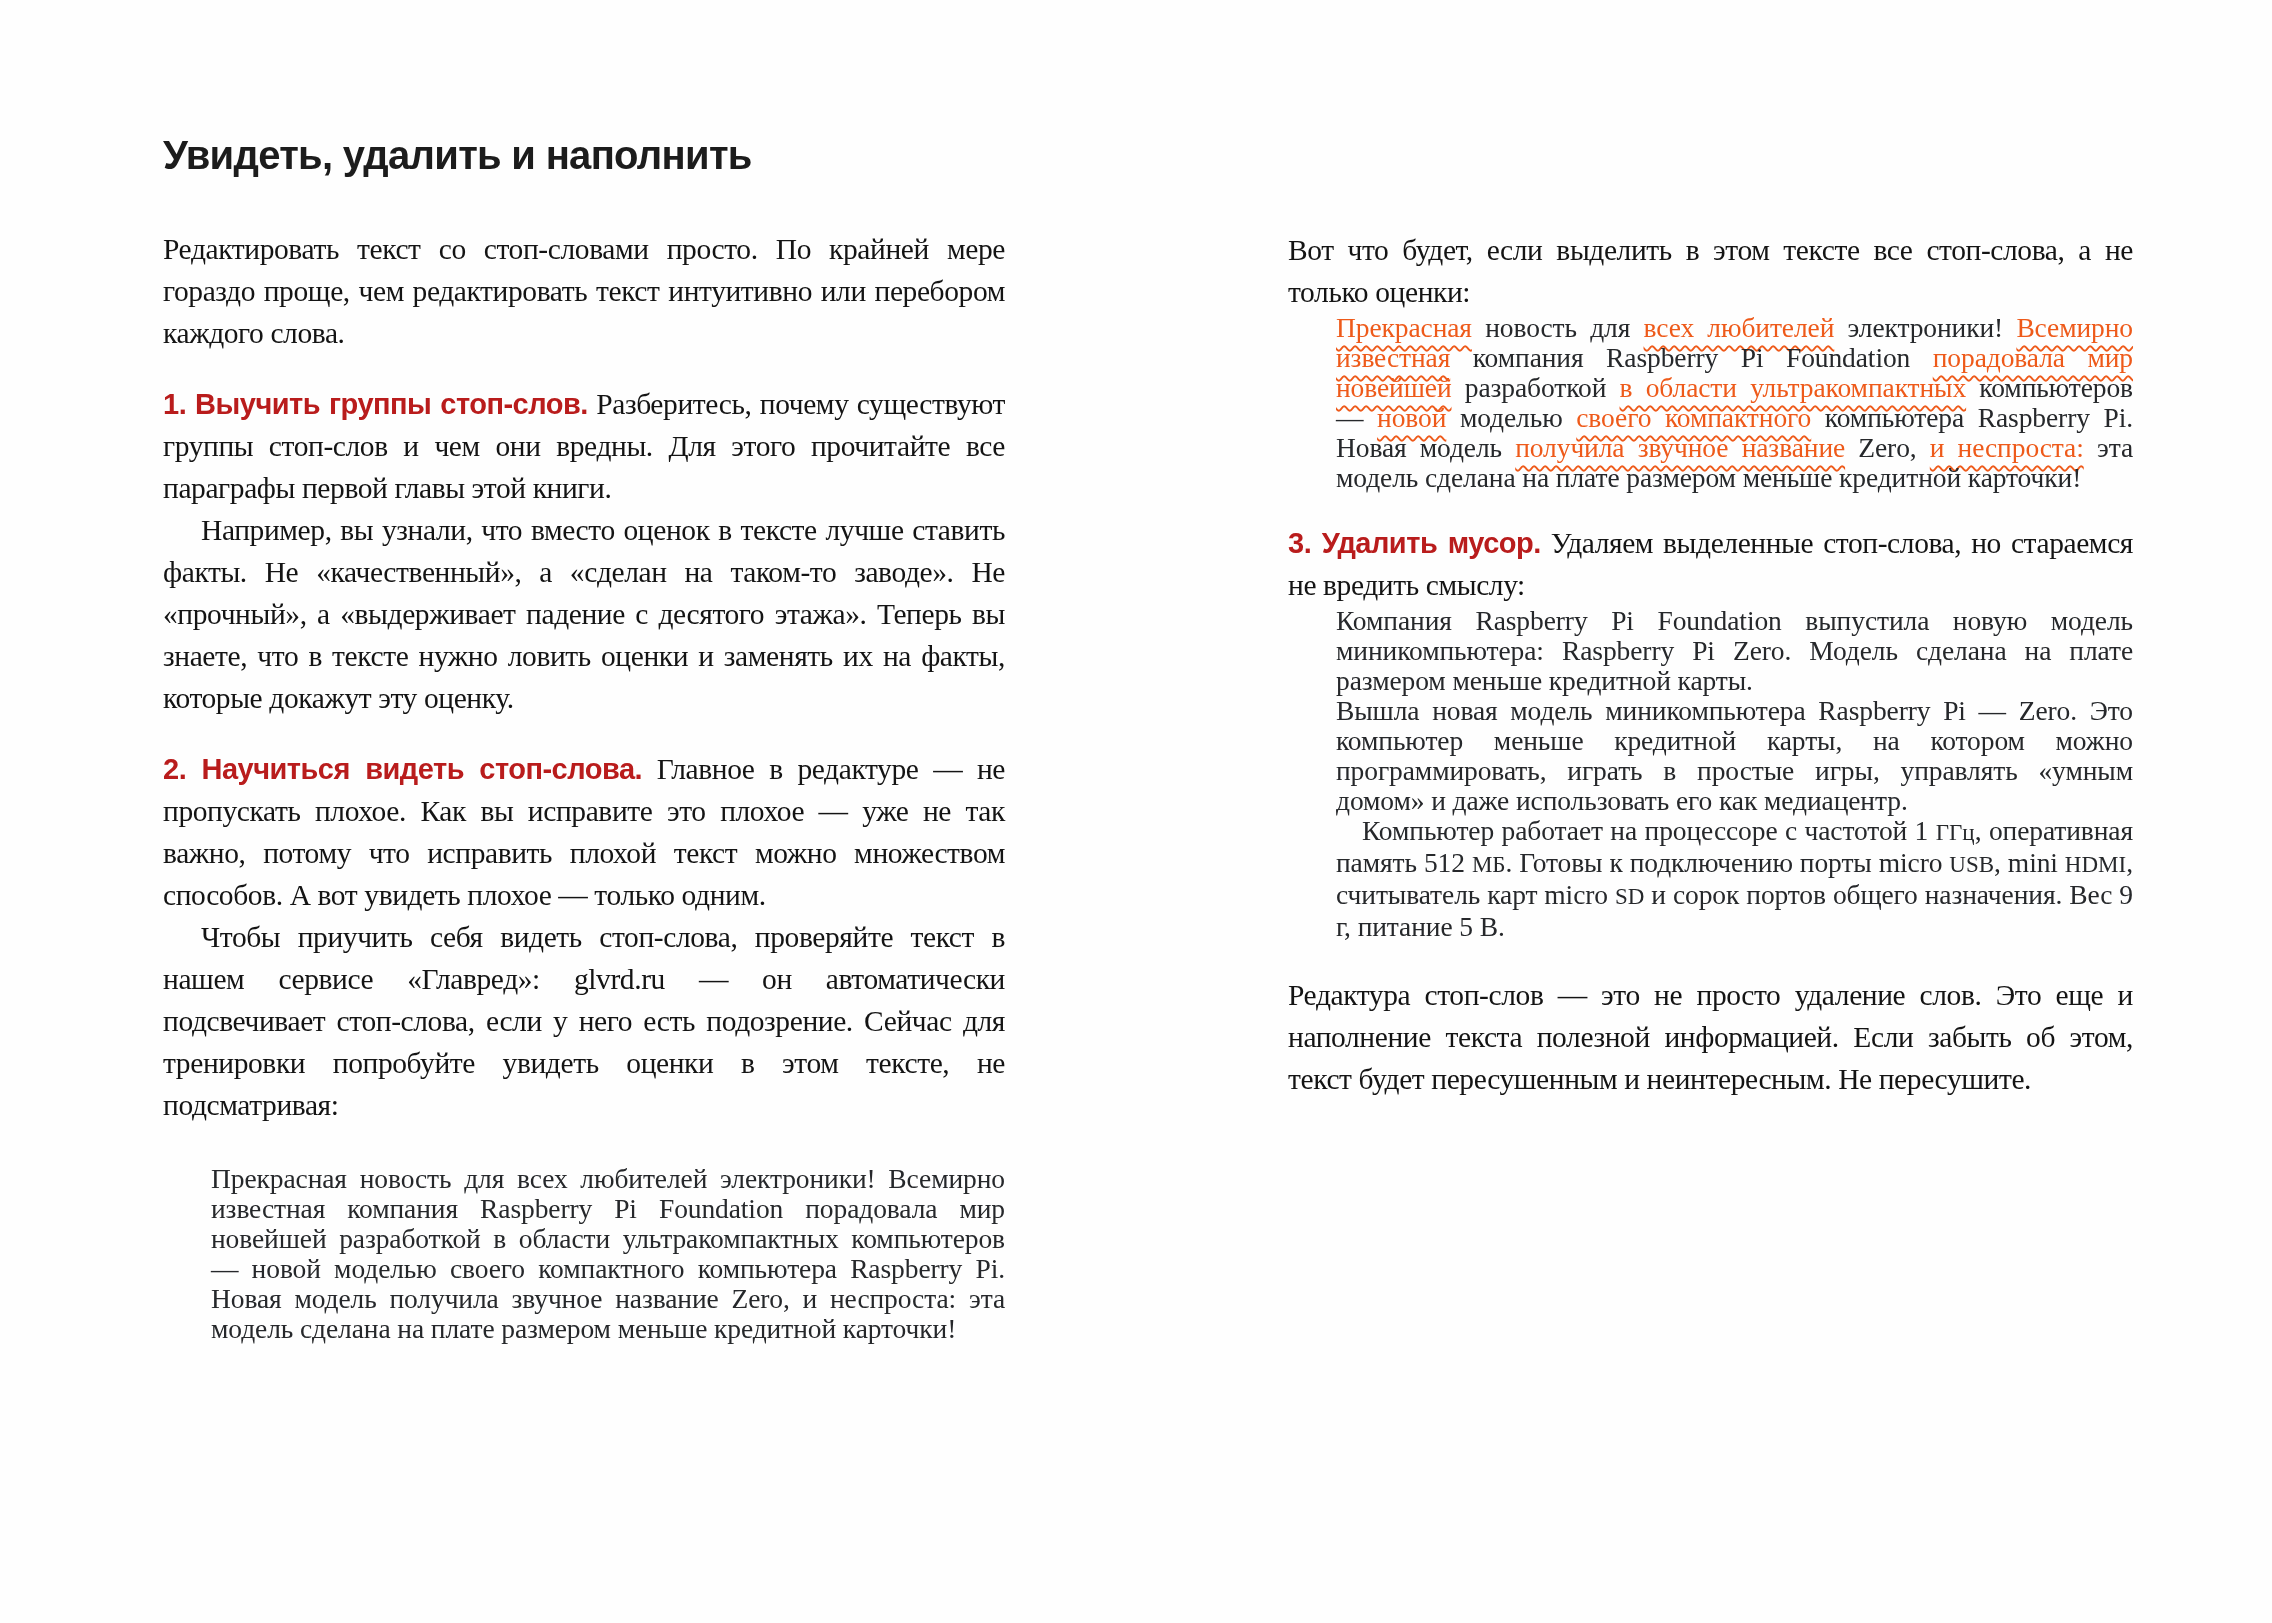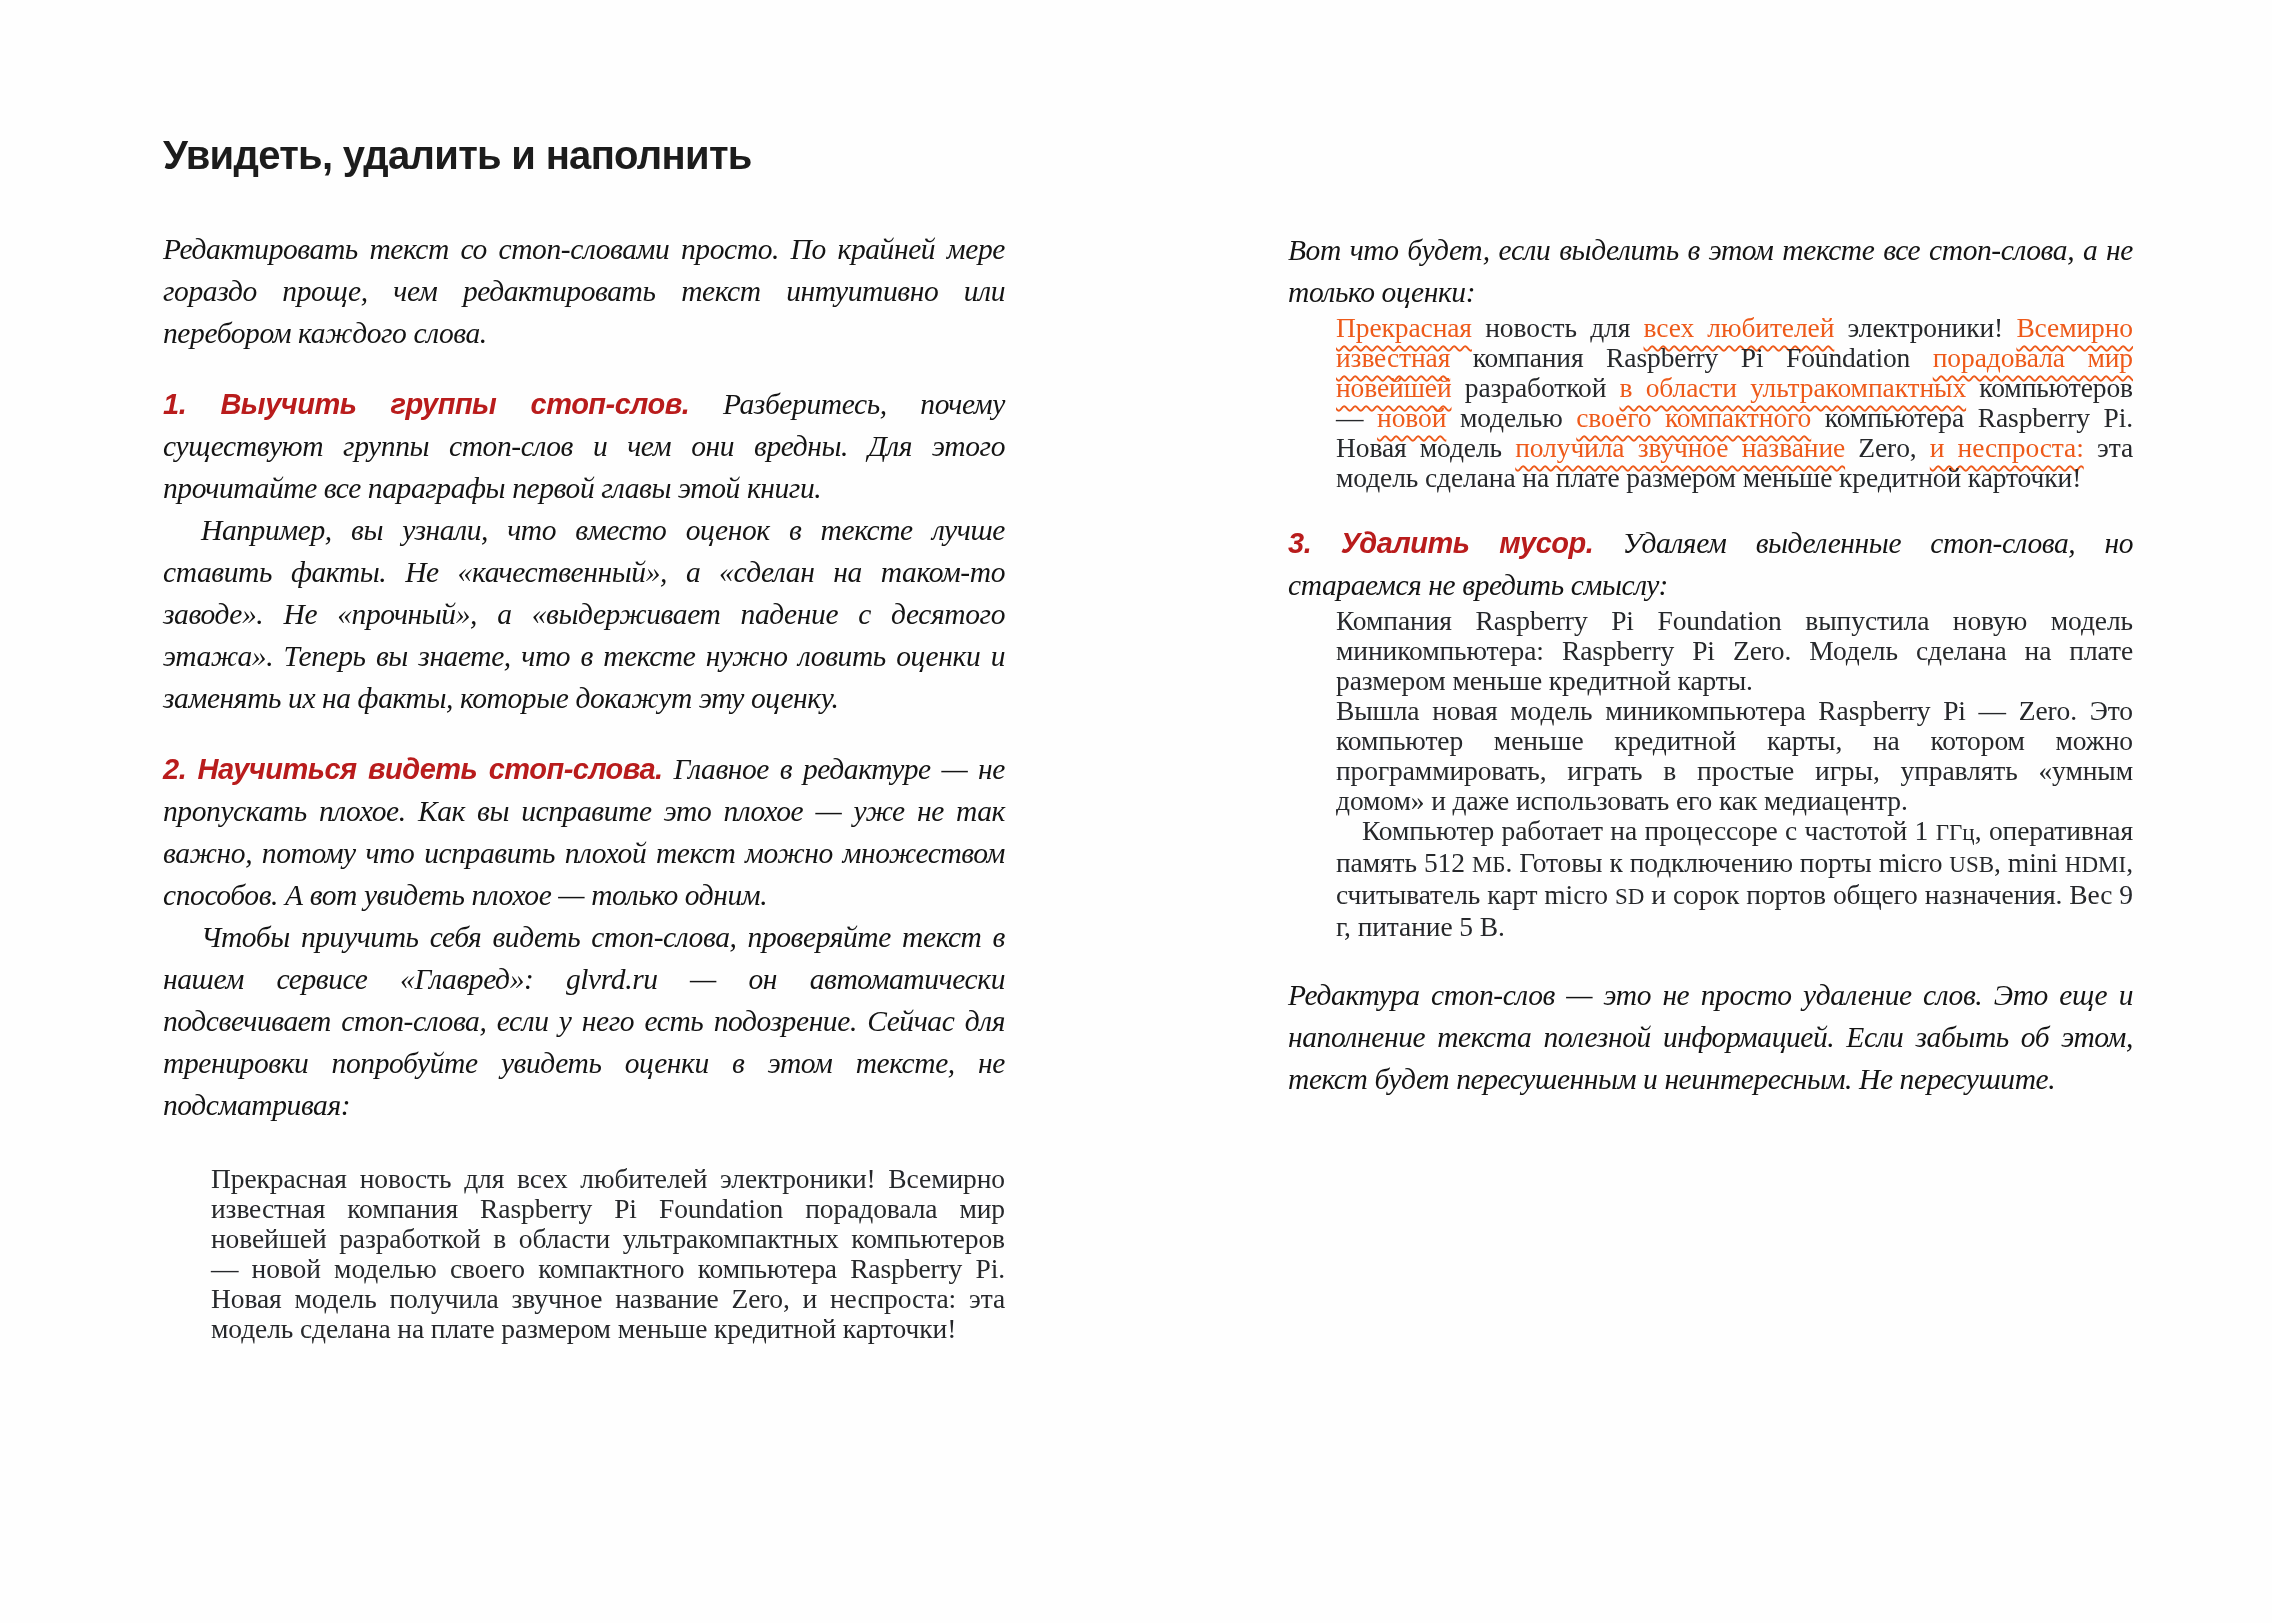--- a/index.html
+++ b/index.html
@@ -32,21 +32,20 @@
   }
   p { margin: 0; }
 
   .serif {
     font-family: "Liberation Serif", serif;
     font-size: 29.5px;
     line-height: 42px;
     letter-spacing: -0.4px;
     color: #141414;
     text-align: justify;
-    font-style: italic;
   }
   .serif .lead {
     font-family: "Liberation Sans", sans-serif;
     font-weight: 700;
     font-size: 29px;
     letter-spacing: -0.5px;
     color: #b91c1c;
   }
   .sans {
     font-family: Liberation Serif, serif;

